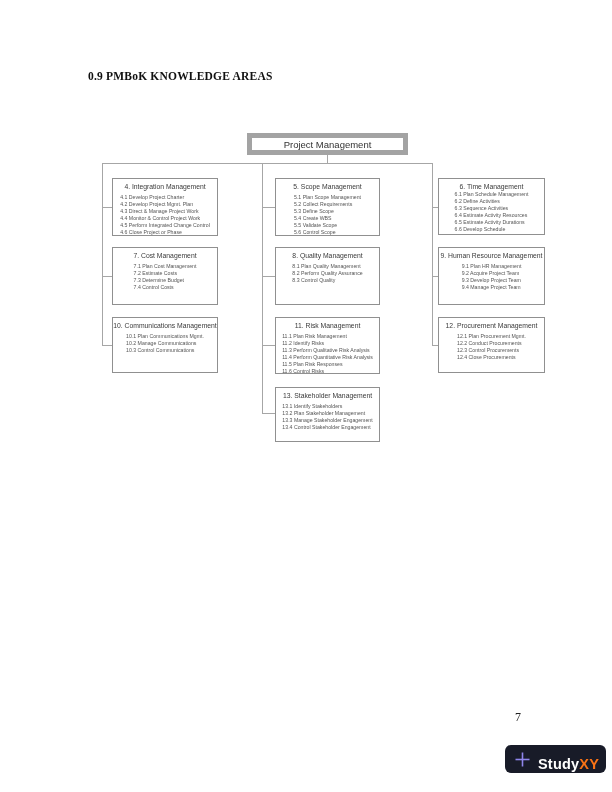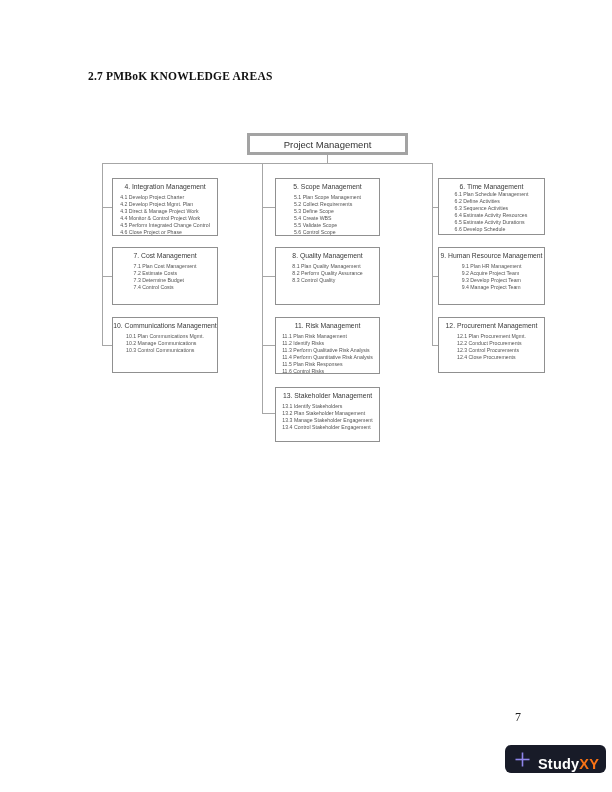--- a/index.html
+++ b/index.html
@@ -12,21 +12,21 @@
     font-family:"Liberation Serif",serif;font-weight:bold;
     font-size:11.5px;color:#111;letter-spacing:0.2px;
   }
   
   .hline,.vline{position:absolute;background:#a6a6a6;}
   .hline{height:1px;}
   .vline{width:1px;}
   
   .root-box{
     position:absolute;left:247px;top:133px;width:161px;height:22px;
-    border:3px solid #a3a3a3;box-sizing:border-box;background:#fff;
+    border:5px solid #a3a3a3;box-sizing:border-box;background:#fff;
     display:flex;align-items:center;justify-content:center;
     font-size:9.5px;color:#333;
   }
   
   .box{
     position:absolute;border:1px solid #909090;box-sizing:border-box;
     background:#fff;text-align:center;overflow:hidden;
   }
   .box-title{
     padding-top:4px;font-size:6.8px;color:#3a3a3a;white-space:nowrap;
@@ -45,21 +45,21 @@
     display:flex;align-items:center;padding-left:9px;box-sizing:border-box;
   }
   .logo .plus{width:17px;height:17px;flex:0 0 auto;margin-right:7px;}
   .logo .word{font-size:14.5px;font-weight:bold;letter-spacing:0.2px;margin-top:9px;}
   .logo .w1{color:#ffffff;}
   .logo .w2{color:#f97316;}
 </style>
 </head>
 <body>
 
-<div class="doc-title">2.7 PMBoK KNOWLEDGE AREAS</div>
+<div class="doc-title">0.9 PMBoK KNOWLEDGE AREAS</div>
 
 <div class="root-box">
   <span>Project Management</span>
 </div>
 
 <div class="vline" style="left:327px;top:155px;height:9px;"></div>
 <div class="hline" style="left:102px;top:163px;width:331px;"></div>
 <div class="vline" style="left:102px;top:163px;height:182px;"></div>
 <div class="vline" style="left:262px;top:163px;height:250px;"></div>
 <div class="vline" style="left:432px;top:163px;height:182px;"></div>

